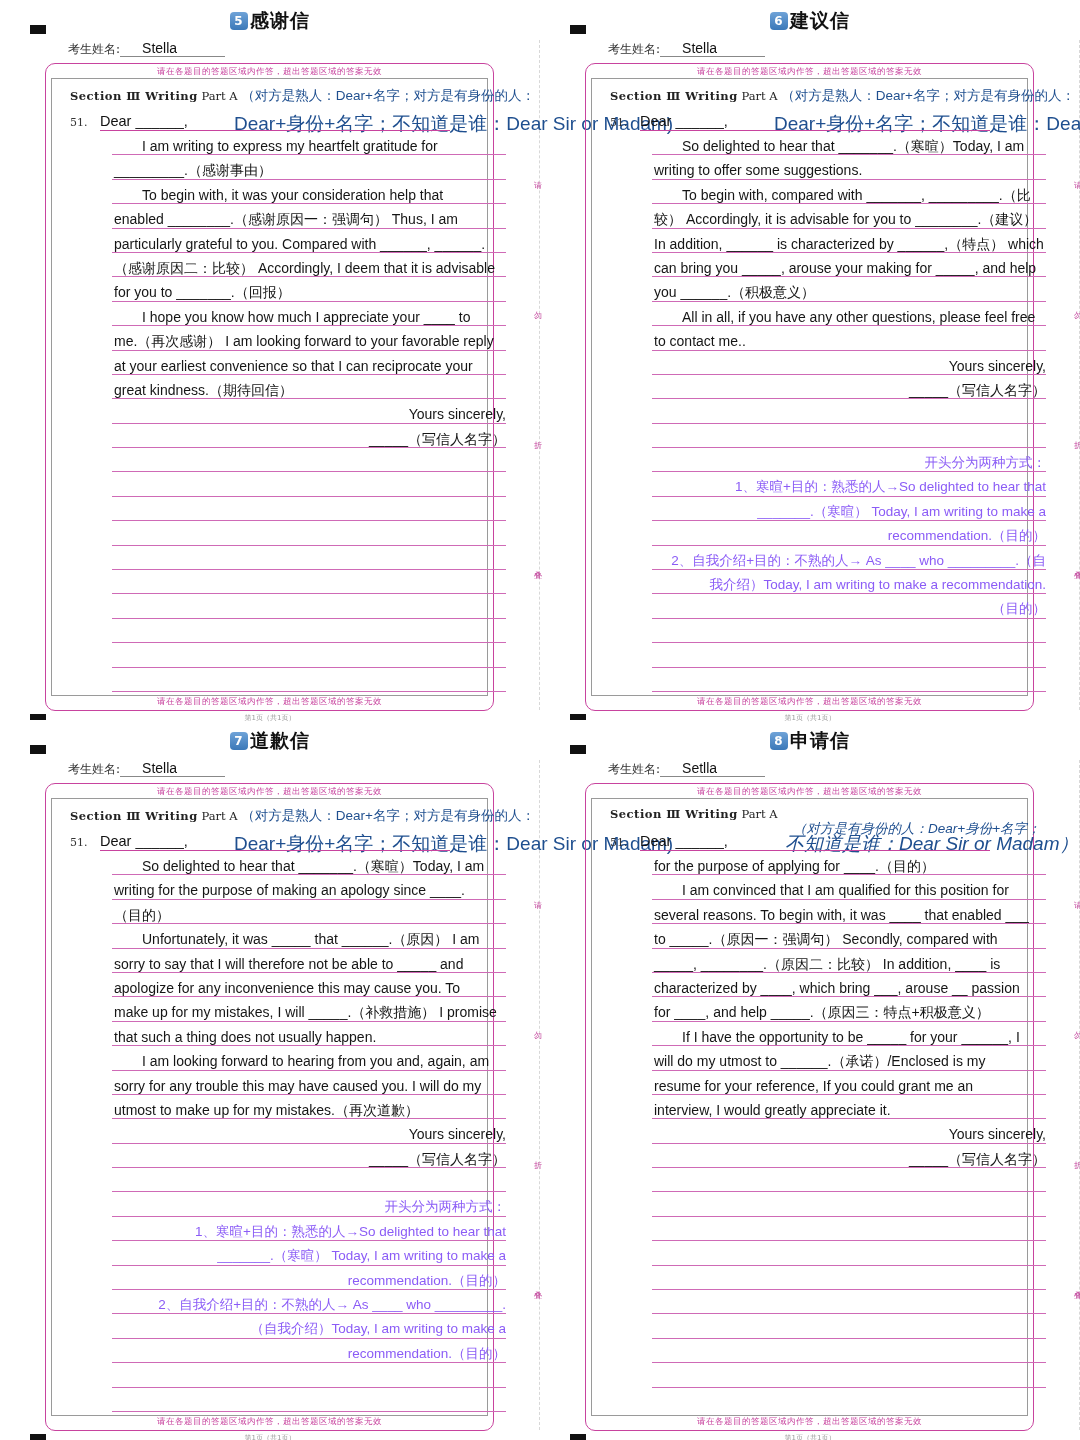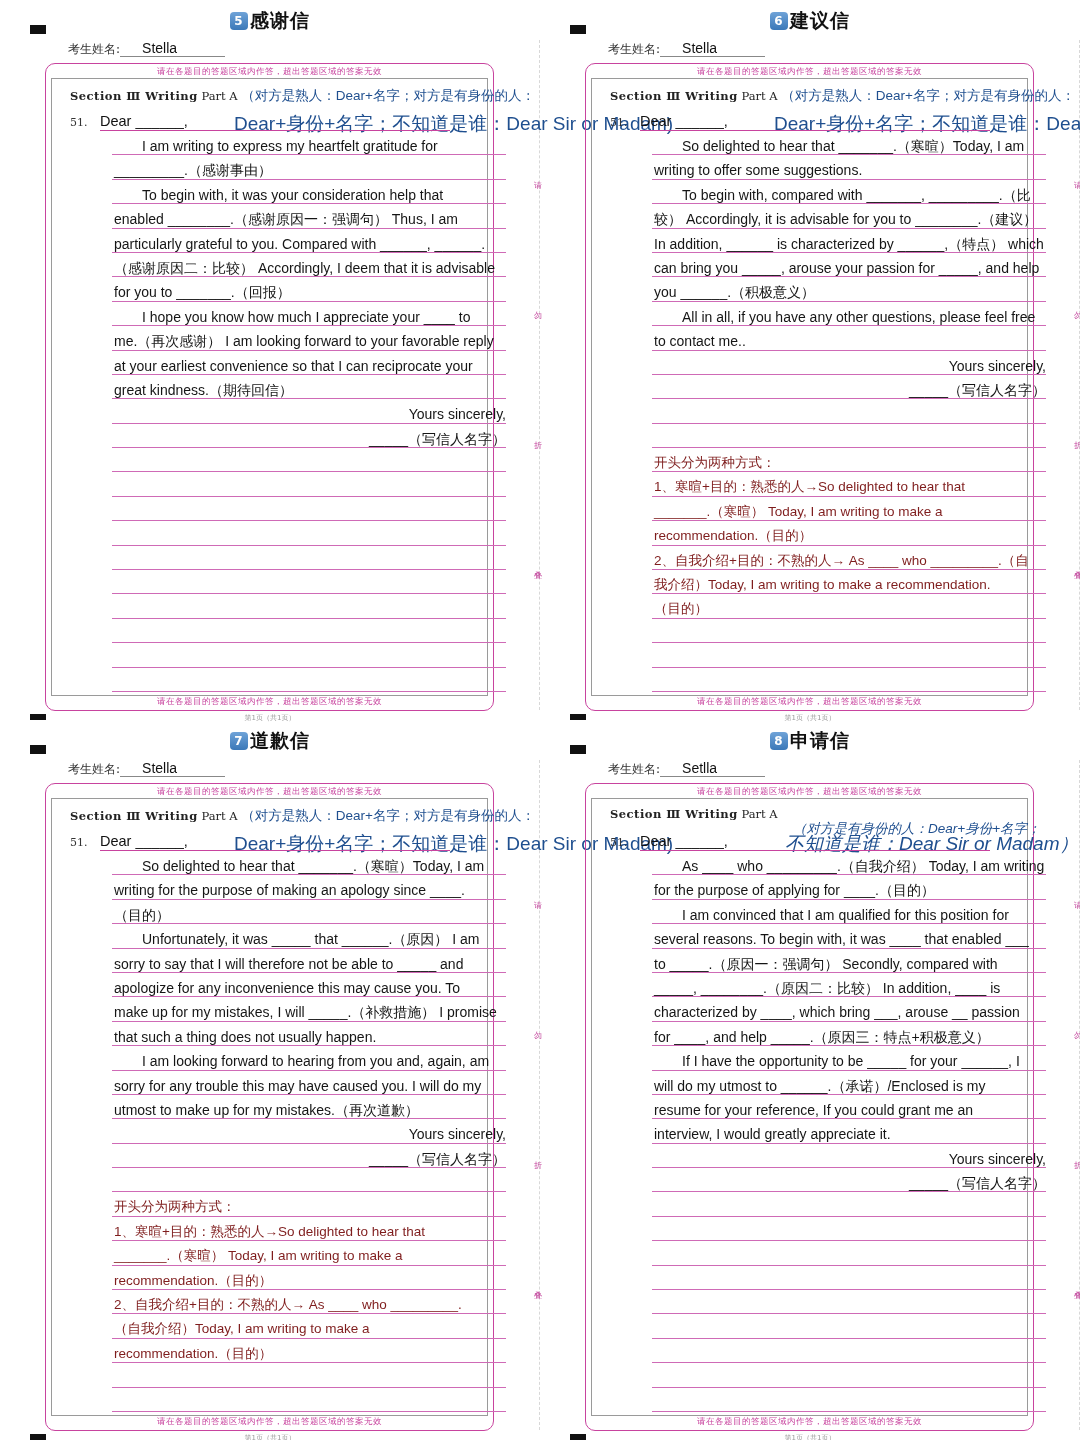--- a/index.html
+++ b/index.html
@@ -39,21 +39,21 @@
   .q-row { position: absolute; top: 32px; left: 18px; width: 470px; white-space: nowrap; }
   .q-num { font-family: "DejaVu Serif", serif; font-size: 11px; color: #333; display: inline-block; width: 30px; }
   .q-dear { font-family: "Liberation Sans", sans-serif; font-size: 14.5px; color: #111; }
   .q-note { position: absolute; top: 0; font-family: "Liberation Sans", sans-serif; font-size: 19px; color: #1f4f8f; white-space: nowrap; }
   .q-rule { position: absolute; left: 48px; top: 51px; width: 350px; border-top: 1.5px solid #c8439e; }
 
   .lines { position: absolute; left: 20px; top: 52px; width: 394px; margin-left: 40px; }
   .line { position: relative; height: 24.4px; border-bottom: 1.5px solid #cf6ab6; font-family: "Liberation Sans", sans-serif; font-size: 14px; line-height: 30px; color: #151515; white-space: nowrap; overflow: visible; padding-left: 2px; }
   .line.indent { padding-left: 30px; }
   .line.right { text-align: right; padding-right: 0; }
-  .line.blue { color: #7f1d1d; font-size: 13.5px; }
+  .line.blue { color: #8b5cf6; font-size: 13.5px; text-align: right; }
 
   .page-footer { position: absolute; top: 713px; left: 0; width: 540px; text-align: center; font-size: 7px; color: #999; }
 </style>
 </head>
 <body>
 
 <div id="root">
   <div class="sheet s0">
     <div class="corner-mark"></div>
     <div class="corner-mark-bottom"></div>
@@ -144,21 +144,21 @@
           <span class="q-num">51.</span><span class="q-dear">Dear ______,</span>
           <span class="q-note" style="left: 164px;">Dear+身份+名字；不知道是谁：Dear Sir or Madam)</span>
         </div>
         <div class="q-rule"></div>
         <div class="lines">
             <div class="line indent">So delighted to hear that _______.（寒暄）Today, I am</div>
             <div class="line">writing to offer some suggestions.</div>
             <div class="line indent">To begin with, compared with _______, _________.（比</div>
             <div class="line">较） Accordingly, it is advisable for you to ________.（建议）</div>
             <div class="line">In addition, ______ is characterized by ______,（特点） which</div>
-            <div class="line">can bring you _____, arouse your passion for _____, and help</div>
+            <div class="line">can bring you _____, arouse your making for _____, and help</div>
             <div class="line">you ______.（积极意义）</div>
             <div class="line indent">All in all, if you have any other questions, please feel free</div>
             <div class="line">to contact me..</div>
             <div class="line right">Yours sincerely,</div>
             <div class="line right">_____（写信人名字）</div>
             <div class="line"></div>
             <div class="line"></div>
             <div class="line blue">开头分为两种方式：</div>
             <div class="line blue">1、寒暄+目的：熟悉的人→So delighted to hear that</div>
             <div class="line blue">_______.（寒暄） Today, I am writing to make a</div>
@@ -261,21 +261,20 @@
         <div class="section-head">
           <b>Section Ⅲ Writing</b><span> Part A</span>
           <span class="note-blue" style="position: absolute; left: 183px; top: -2px; font-style: italic;">（对方是有身份的人：Dear+身份+名字；</span>
         </div>
         <div class="q-row">
           <span class="q-num">51.</span><span class="q-dear">Dear ______,</span>
           <span class="q-note" style="left: 175px; font-style: italic;">不知道是谁：Dear Sir or Madam）</span>
         </div>
         <div class="q-rule"></div>
         <div class="lines">
-            <div class="line indent">As ____ who _________.（自我介绍） Today, I am writing</div>
             <div class="line">for the purpose of applying for ____.（目的）</div>
             <div class="line indent">I am convinced that I am qualified for this position for</div>
             <div class="line">several reasons. To begin with, it was ____ that enabled ___</div>
             <div class="line">to _____.（原因一：强调句） Secondly, compared with</div>
             <div class="line">_____, ________.（原因二：比较） In addition, ____ is</div>
             <div class="line">characterized by ____, which bring ___, arouse __ passion</div>
             <div class="line">for ____, and help _____.（原因三：特点+积极意义）</div>
             <div class="line indent">If I have the opportunity to be _____ for your ______, I</div>
             <div class="line">will do my utmost to ______.（承诺）/Enclosed is my</div>
             <div class="line">resume for your reference, If you could grant me an</div>

